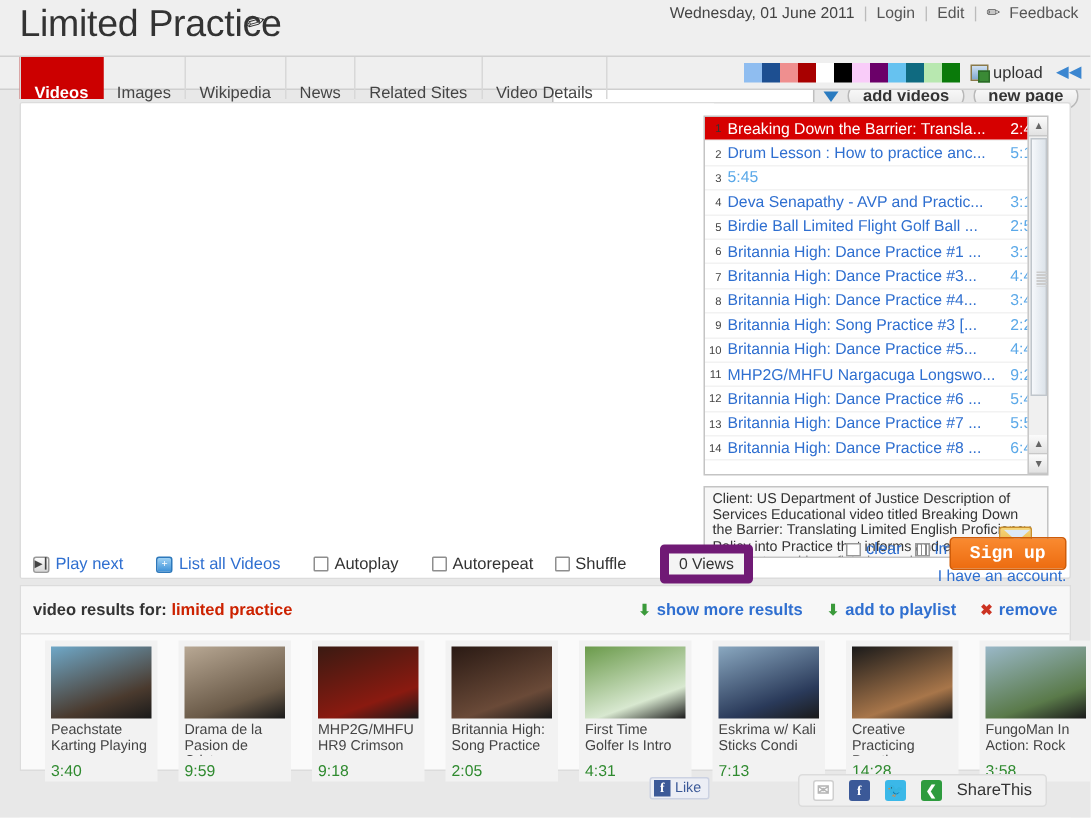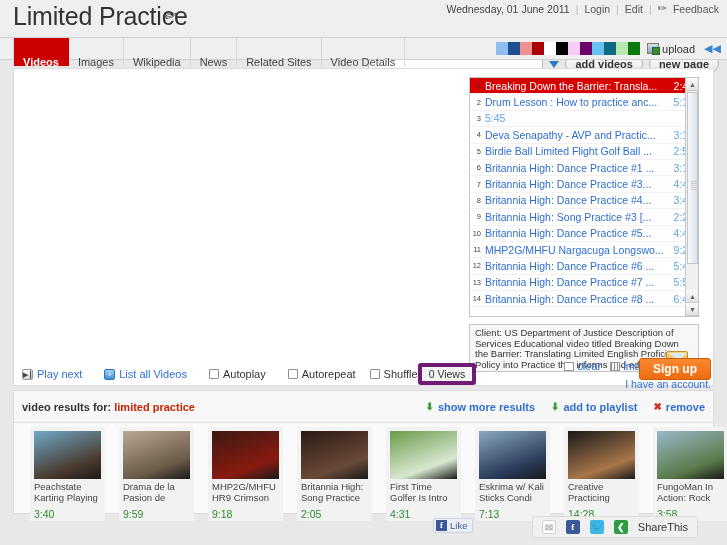--- a/index.html
+++ b/index.html
@@ -198,36 +198,36 @@
   }
   .mini-ico.blue {
     background:linear-gradient(#9fd2f5,#3f92d8);
     border-color:#2d78bb; color:#fff;
   }
   .cb-item { display:flex; align-items:center; gap:4px; color:#333; cursor:pointer; }
   .cbox {
     width:10px;height:10px;border:1px solid #8e8e8e;background:#fff;border-radius:1px;
   }
   #views-badge {
-    border:4px solid #701a75; border-radius:3px;
+    border:6px solid #701a75; border-radius:3px;
     background:#f4f4f4; font-size:10.5px; color:#333;
     padding:1px 7px;
   }
 
   #rt-links {
     position:absolute; right:28px; top:360px;
     display:flex; align-items:center; gap:9px; font-size:11px;
   }
   #rt-links a { color:#2f6fd0; text-decoration:none; cursor:pointer; display:flex; align-items:center; gap:3px;}
   #signup-btn {
     position:absolute; right:16px; top:358px;
     background:linear-gradient(#f98a30,#ed6c10);
     border:1px solid #cf5c09; border-radius:3px;
     color:#fff; font-weight:bold; font-size:12px;
-    padding:3px 13px; cursor:pointer;
+    padding:3px 13px; cursor:pointer;font-family:Liberation Mono, monospace;
   }
   #have-acct {
     position:absolute; right:16px; top:378px;
     color:#2f6fd0; font-size:10.5px; cursor:pointer;
   }
   .tiny-sq {
     width:10px;height:9px;border:1px solid #999;background:#fff;
     display:inline-block; position:relative;
   }
   .tiny-sq.grid { background:repeating-linear-gradient(90deg,#888 0 1px,#fff 1px 3px); }
@@ -462,21 +462,21 @@
     <span>List all Videos</span>
   </div>
   <div class="cb-item" style="margin-right:22px;">
     <span class="cbox"></span>
     <span>Autoplay</span>
   </div>
   <div class="cb-item" style="margin-right:14px;">
     <span class="cbox"></span>
     <span>Autorepeat</span>
   </div>
-  <div class="cb-item" style="">
+  <div class="cb-item" style="margin-right:22px;">
     <span class="cbox"></span>
     <span>Shuffle</span>
   </div>
   <div id="views-badge">0 Views</div>
 </div>
 
 <div id="rt-links">
   <a>
     <span class="tiny-sq"></span>
     <span>clear</span>

